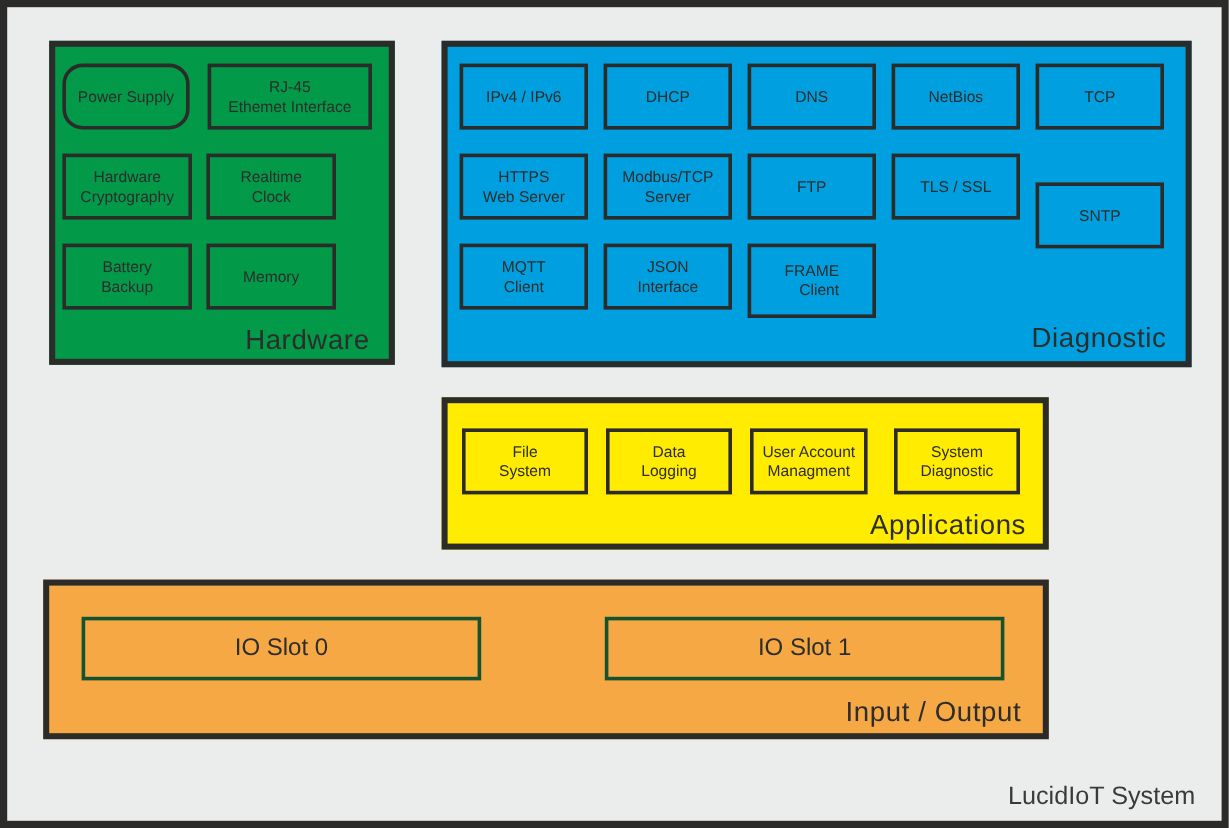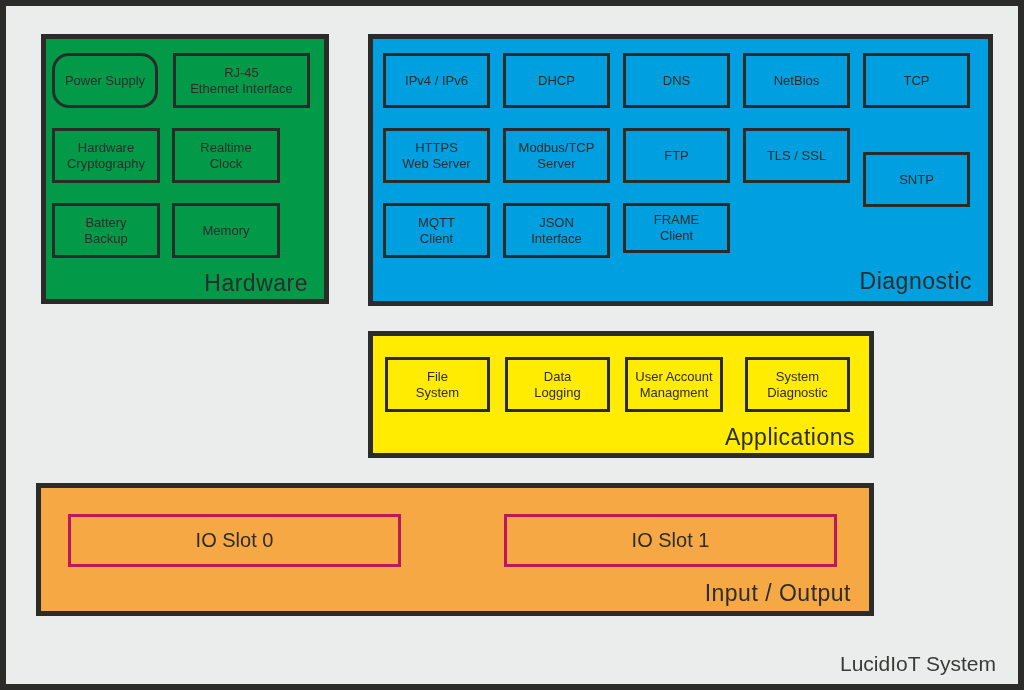--- a/index.html
+++ b/index.html
@@ -33,21 +33,21 @@
     color: #2d2d2b;
   }
   .block-label {
     position: absolute;
     font-size: 23px;
     color: #2d2d2b;
     letter-spacing: 0.5px;
   }
   .slot {
     position: absolute;
-    border: 3px solid #be185d;
+    border: 3px solid #14532d;
     box-sizing: border-box;
     display: flex;
     align-items: center;
     justify-content: center;
     font-size: 20px;
     color: #2d2d2b;
   }
   #system-title {
     position: absolute;
     right: 22px;
@@ -73,21 +73,21 @@
   #nw-2  { left: 250px; top: 14px;  width: 107px; height: 55px; }
   #nw-3  { left: 370px; top: 14px;  width: 107px; height: 55px; }
   #nw-4  { left: 490px; top: 14px;  width: 107px; height: 55px; }
   #nw-5  { left: 10px;  top: 89px;  width: 107px; height: 55px; }
   #nw-6  { left: 130px; top: 89px;  width: 107px; height: 55px; }
   #nw-7  { left: 250px; top: 89px;  width: 107px; height: 55px; }
   #nw-8  { left: 370px; top: 89px;  width: 107px; height: 55px; }
   #nw-9  { left: 490px; top: 89px;  width: 107px; height: 55px; margin-top: 24px; }
   #nw-10 { left: 10px;  top: 164px; width: 107px; height: 55px; }
   #nw-11 { left: 130px; top: 164px; width: 107px; height: 55px; }
-  #nw-12 { left: 250px; top: 164px; width: 107px; height: 50px; }
+  #nw-12 { left: 250px; top: 164px; width: 107px; height: 62px; text-align: right; }
   #block-networking .block-label { right: 16px; bottom: 6px; }
 
   
   #block-applications { left: 362px; top: 325px; width: 506px; height: 127px; }
   #ap-0 { left: 12px;  top: 21px; width: 105px; height: 55px; }
   #ap-1 { left: 132px; top: 21px; width: 105px; height: 55px; }
   #ap-2 { left: 252px; top: 21px; width: 98px; height: 55px; }
   #ap-3 { left: 372px; top: 21px; width: 105px; height: 55px; }
   #block-applications .block-label { right: 14px; bottom: 2px; }
 

